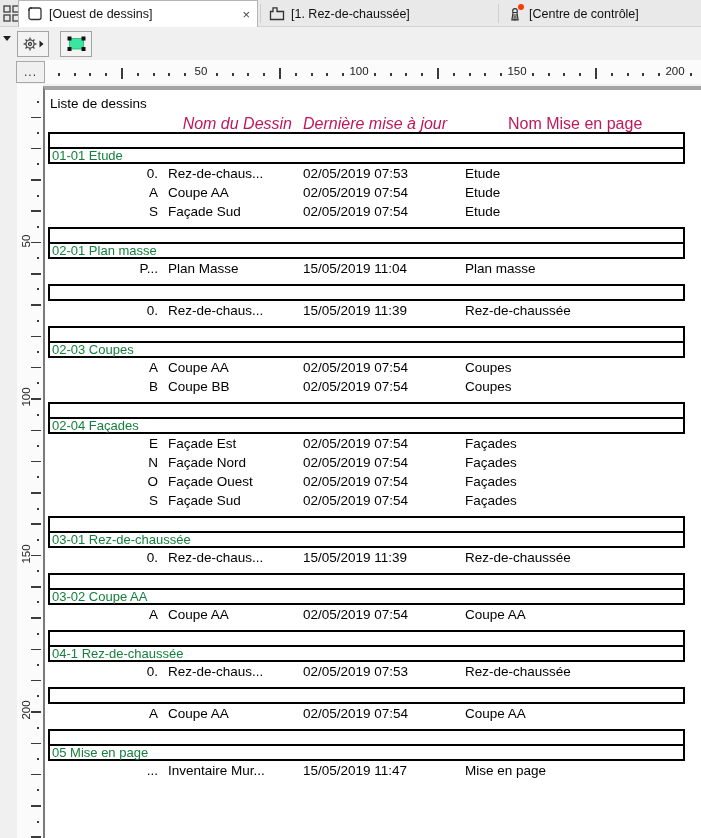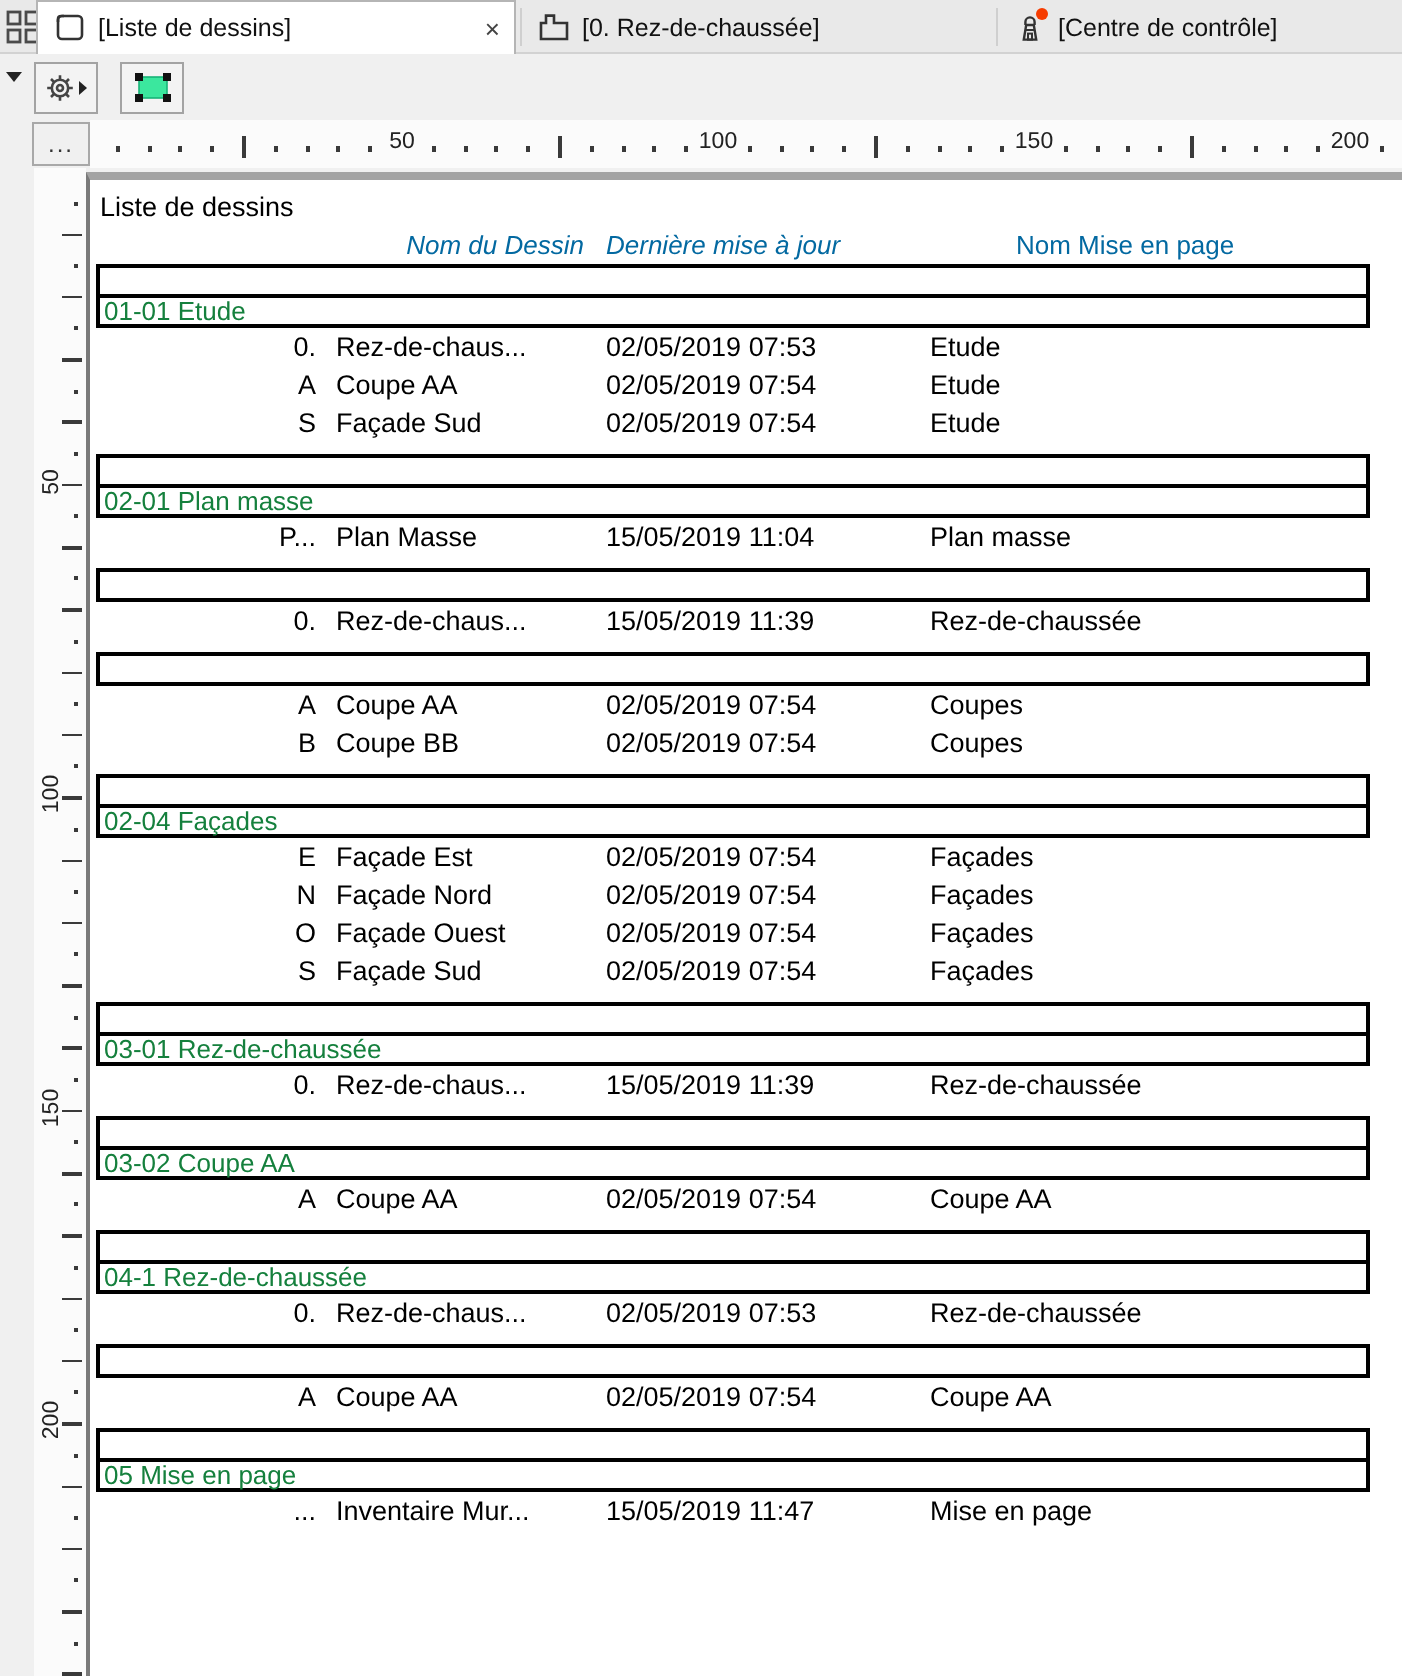--- a/index.html
+++ b/index.html
@@ -41,21 +41,21 @@
   .h-lab{position:absolute;top:5px;width:34px;text-align:center;font-size:11.5px;color:#222}
   .v-tick-major{position:absolute;right:2px;width:10px;height:1.5px;background:#3a3a3a}
   .v-tick-minor{position:absolute;right:4px;width:2.5px;height:2px;background:#3a3a3a}
   .v-lab{position:absolute;left:-6px;width:30px;text-align:center;font-size:11.5px;color:#222;
          transform:rotate(-90deg)}
 
   
   .page{position:absolute;left:43px;top:86px;width:658px;height:752px;background:#fff;
         border-left:2px solid #7a7a7a;border-top:4px solid #a3a3a3;box-sizing:border-box}
   .doc-title{position:absolute;left:5px;top:6px;font-size:13.5px;color:#000}
-  .col-h{position:absolute;top:25px;font-size:13px;color:#0369a1;white-space:nowrap}
+  .col-h{position:absolute;top:25px;font-size:16px;color:#be185d;white-space:nowrap}
   .col-h.h1{left:0;width:247px;text-align:right;font-style:italic}
   .col-h.h2{left:258px;font-style:italic}
   .col-h.h3{left:463px}
   .groups{position:absolute;left:3px;top:42px;width:637px}
   .g-spacer{height:17px;border:2px solid #000;box-sizing:border-box;background:#fff}
   .g-title{height:17px;border:2px solid #000;box-sizing:border-box;margin-top:-2px;background:#fff;
            font-size:13px;line-height:12px;padding:1px 0 0 2px;color:#15803d;white-space:nowrap}
   .g-rows{margin-bottom:6px}
   .d-row{position:relative;height:19px;font-size:13.5px;line-height:19px;color:#000}
   .d-id{position:absolute;left:0;width:110px;text-align:right;white-space:nowrap}
@@ -74,31 +74,31 @@
       <rect x="1" y="10" width="6" height="6"></rect>
         <rect x="10" y="10" width="6" height="6"></rect>
     </g>
   </svg>
 
   <div class="tab active">
     <svg class="tabicon" viewBox="0 0 16 16">
       <path d="M2 5 L2 3.5 Q2 2 3.5 2 L5 2" fill="none" stroke="#333" stroke-width="1.3"></path>
       <rect x="2" y="2" width="12" height="11.5" rx="2" fill="none" stroke="#333" stroke-width="1.3"></rect>
     </svg>
-    <span>[Liste de dessins]</span>
+    <span>[Ouest de dessins]</span>
     <span class="close-x">×</span>
   </div>
 
   <div class="tabdiv" style="left:260px"></div>
 
   <div class="tab t2">
     <svg class="tabicon" viewBox="0 0 16 16">
       <path d="M1.5 13.5 V5.5 H4 V1.8 H8 V5.5 H14.5 V13.5 Z" fill="none" stroke="#333" stroke-width="1.3"></path>
     </svg>
-    <span>[0. Rez-de-chaussée]</span>
+    <span>[1. Rez-de-chaussée]</span>
   </div>
 
   <div class="tabdiv" style="left:498px"></div>
 
   <div class="tab t3">
     <span class="tabicon">
       <svg width="16" height="16" viewBox="0 0 16 16">
         <path d="M6.1 6.5 L4.9 13.8 H11.1 L9.9 6.5 Z" fill="none" stroke="#333" stroke-width="1.2"></path>
         <path d="M5.7 6.5 V5 A2.3 2.3 0 0 1 10.3 5 V6.5" fill="none" stroke="#333" stroke-width="1.2"></path>
         <line x1="5.6" y1="9" x2="10.4" y2="9" stroke="#333" stroke-width="1"></line>
@@ -284,20 +284,21 @@
           <div class="d-row">
             <div class="d-id">0.</div>
             <div class="d-name">Rez-de-chaus...</div>
             <div class="d-date">15/05/2019 11:39</div>
             <div class="d-layout">Rez-de-chaussée</div>
           </div>
         </div>
       </div>
       <div class="g-wrap">
         <div class="g-spacer"></div>
+        <div class="g-title">02-03 Coupes</div>
         <div class="g-rows">
           <div class="d-row">
             <div class="d-id">A</div>
             <div class="d-name">Coupe AA</div>
             <div class="d-date">02/05/2019 07:54</div>
             <div class="d-layout">Coupes</div>
           </div>
           <div class="d-row">
             <div class="d-id">B</div>
             <div class="d-name">Coupe BB</div>

